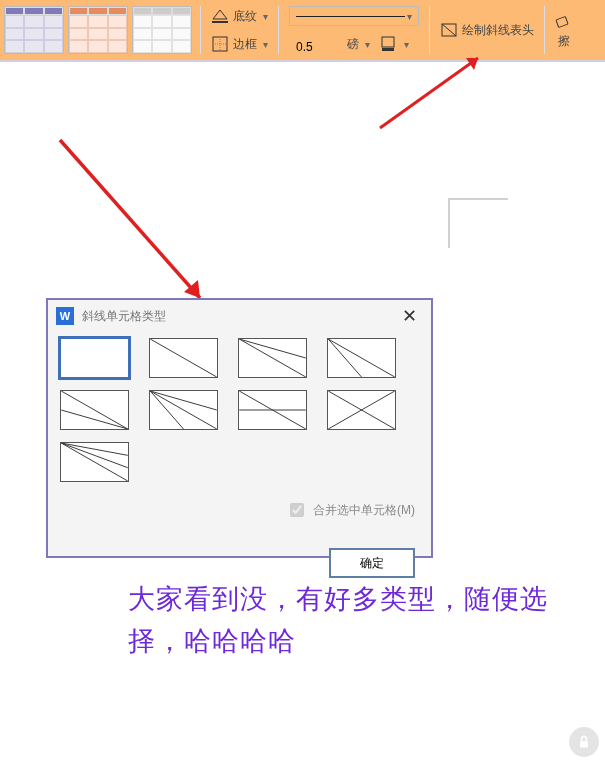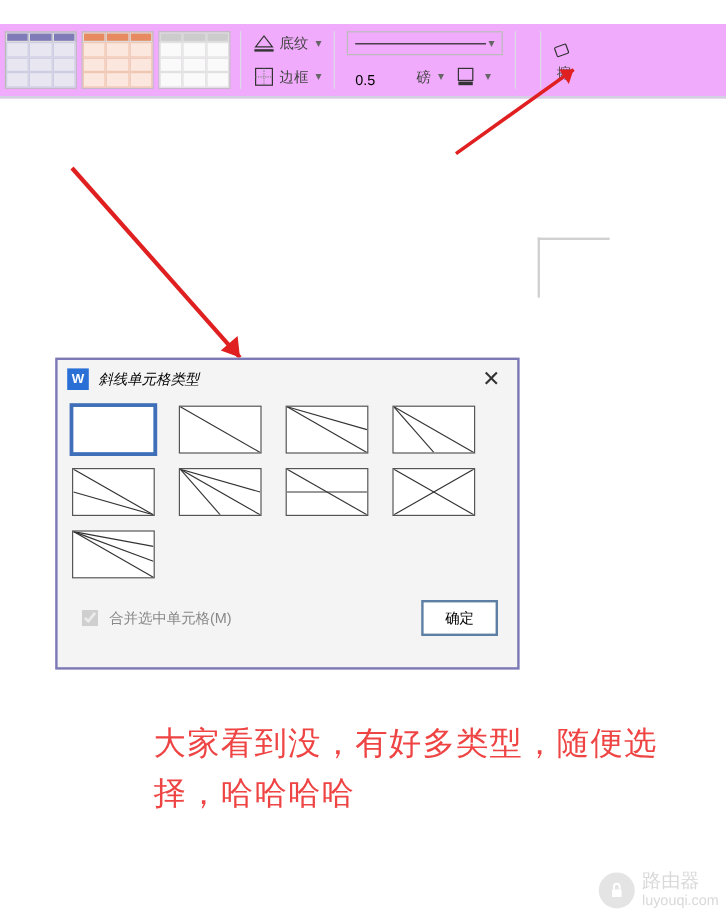--- a/index.html
+++ b/index.html
@@ -11,24 +11,23 @@
   height: 767px;
   background: #fff;
   position: relative;
   overflow: hidden;
 }
 
 
 .ribbon {
   border-bottom: 2px solid #d1cfe0;
   height: 62px;
-  background: #f0abfc;
+  background: #fdba74;
   display: flex;
   padding-left: 4px;
-  margin-top: 20px;
 }
 .table-styles {
   display: flex;
   gap: 4px;
   align-items: center;
 }
 .tstyle {
   width: 60px;
   height: 48px;
   border: 1px solid #bbb;
@@ -67,46 +66,46 @@
 
 .dialog {
   position:absolute; left:46px; top:298px; width:387px; height:260px;
   background:#f4f4f4; border:2px solid #7d79b6;
 }
 .titlebar { display:flex; align-items:center; height:32px; padding:0 8px; }
 .app-ico {
   width:18px; height:18px; background:#2a6fd6; color:#fff; font-size:11px;
   display:flex; align-items:center; justify-content:center; font-weight:bold;
 }
-.titlebar .t { margin-left:8px; color:#000000;font-style:italic; }
+.titlebar .t { margin-left:8px; color:#737373; }
 .close { margin-left:auto; font-size:18px; color:#333; cursor:pointer; padding:2px 6px;}
 .options {
   padding:6px 12px 4px 12px;
   display:flex; flex-wrap:wrap; gap:12px 20px;
 }
 .cell {
   width:69px; height:40px; background:#fff; border:1px solid #555;
   cursor:pointer;
 }
 .cell.sel { outline:3px solid #3e6fb8; outline-offset:-1px; border:1px solid #3e6fb8;}
 .cell svg { width:100%; height:100%; display:block; }
-.btnrow { display:flex; align-items:center; padding:10px 16px; gap:14px; margin-top:4px;}
+.btnrow { display:flex; align-items:flex-end; padding:10px 16px; gap:14px; margin-top:4px;flex-direction:column;}
 .chk { display:flex; align-items:center; gap:6px; color:#888; }
 .chk input { width:14px; height:14px; }
 .pushspace { flex:1; }
 .btn {
-  width:64px; height:30px; border:1px solid #aaa; background:#fff;
+  width:86px; height:30px; border:1px solid #aaa; background:#fff;
   display:flex; align-items:center; justify-content:center; cursor:pointer;
 }
 .btn.primary { border:2px solid #5d7fa4; }
 
 
 .anno {
   position:absolute; left:128px; top:578px; width:420px;
-  color:#ef4444; font-size:27px; line-height:42px; letter-spacing:1px;margin-top:20px;
+  color:#6d28d9; font-size:27px; line-height:42px; letter-spacing:1px;
 }
 
 
 .wm {
   position:absolute; right:6px; bottom:10px; display:flex; align-items:center; gap:6px;
   color:#d9d9d9; font-size:12px;
 }
 .wm .lock {
   width:30px; height:30px; border-radius:50%; background:#e4e4e4;
   display:flex; align-items:center; justify-content:center; color:#fff;
@@ -210,20 +209,29 @@
             <rect x="2" y="13" width="12" height="3" fill="#333"></rect>
           </svg>
       </span>
       <span class="dd">▾</span>
     </div>
   </div>
 
   <div class="sep"></div>
 
   <div class="grp">
+    <div class="row">
+      <span class="ico">
+        <svg viewBox="0 0 18 18">
+            <rect x="2" y="3" width="14" height="12" fill="none" stroke="#333"></rect>
+            <line x1="2" y1="3" x2="16" y2="15" stroke="#333"></line>
+          </svg>
+      </span>
+      <span class="lbl">绘制斜线表头</span>
+    </div>
   </div>
 
   <div class="sep"></div>
 
   <div class="grp">
     <div class="row" style="flex-direction:column;height:48px;justify-content:center;">
       <span class="ico">
         <svg viewBox="0 0 18 18">
             <rect x="2" y="7" width="10" height="8" rx="1" fill="none" stroke="#333" transform="rotate(-20 7 11)"></rect>
           </svg>
@@ -322,17 +330,13 @@
 
 <div class="anno">大家看到没，有好多类型，随便选择，哈哈哈哈</div>
 
 <div class="wm">
   <div class="lock">
     <svg viewBox="0 0 20 20" width="16" height="16">
         <rect x="5" y="9" width="10" height="8" rx="1" fill="#fff"></rect>
         <path d="M7 9 v-3 a3 3 0 0 1 6 0 v3" fill="none" stroke="#fff" stroke-width="2"></path>
       </svg>
   </div>
-  <div class="brand">
-    <span class="big">路由器</span>
-    <span>luyouqi.com</span>
-  </div>
 </div>
 
 </body></html>

